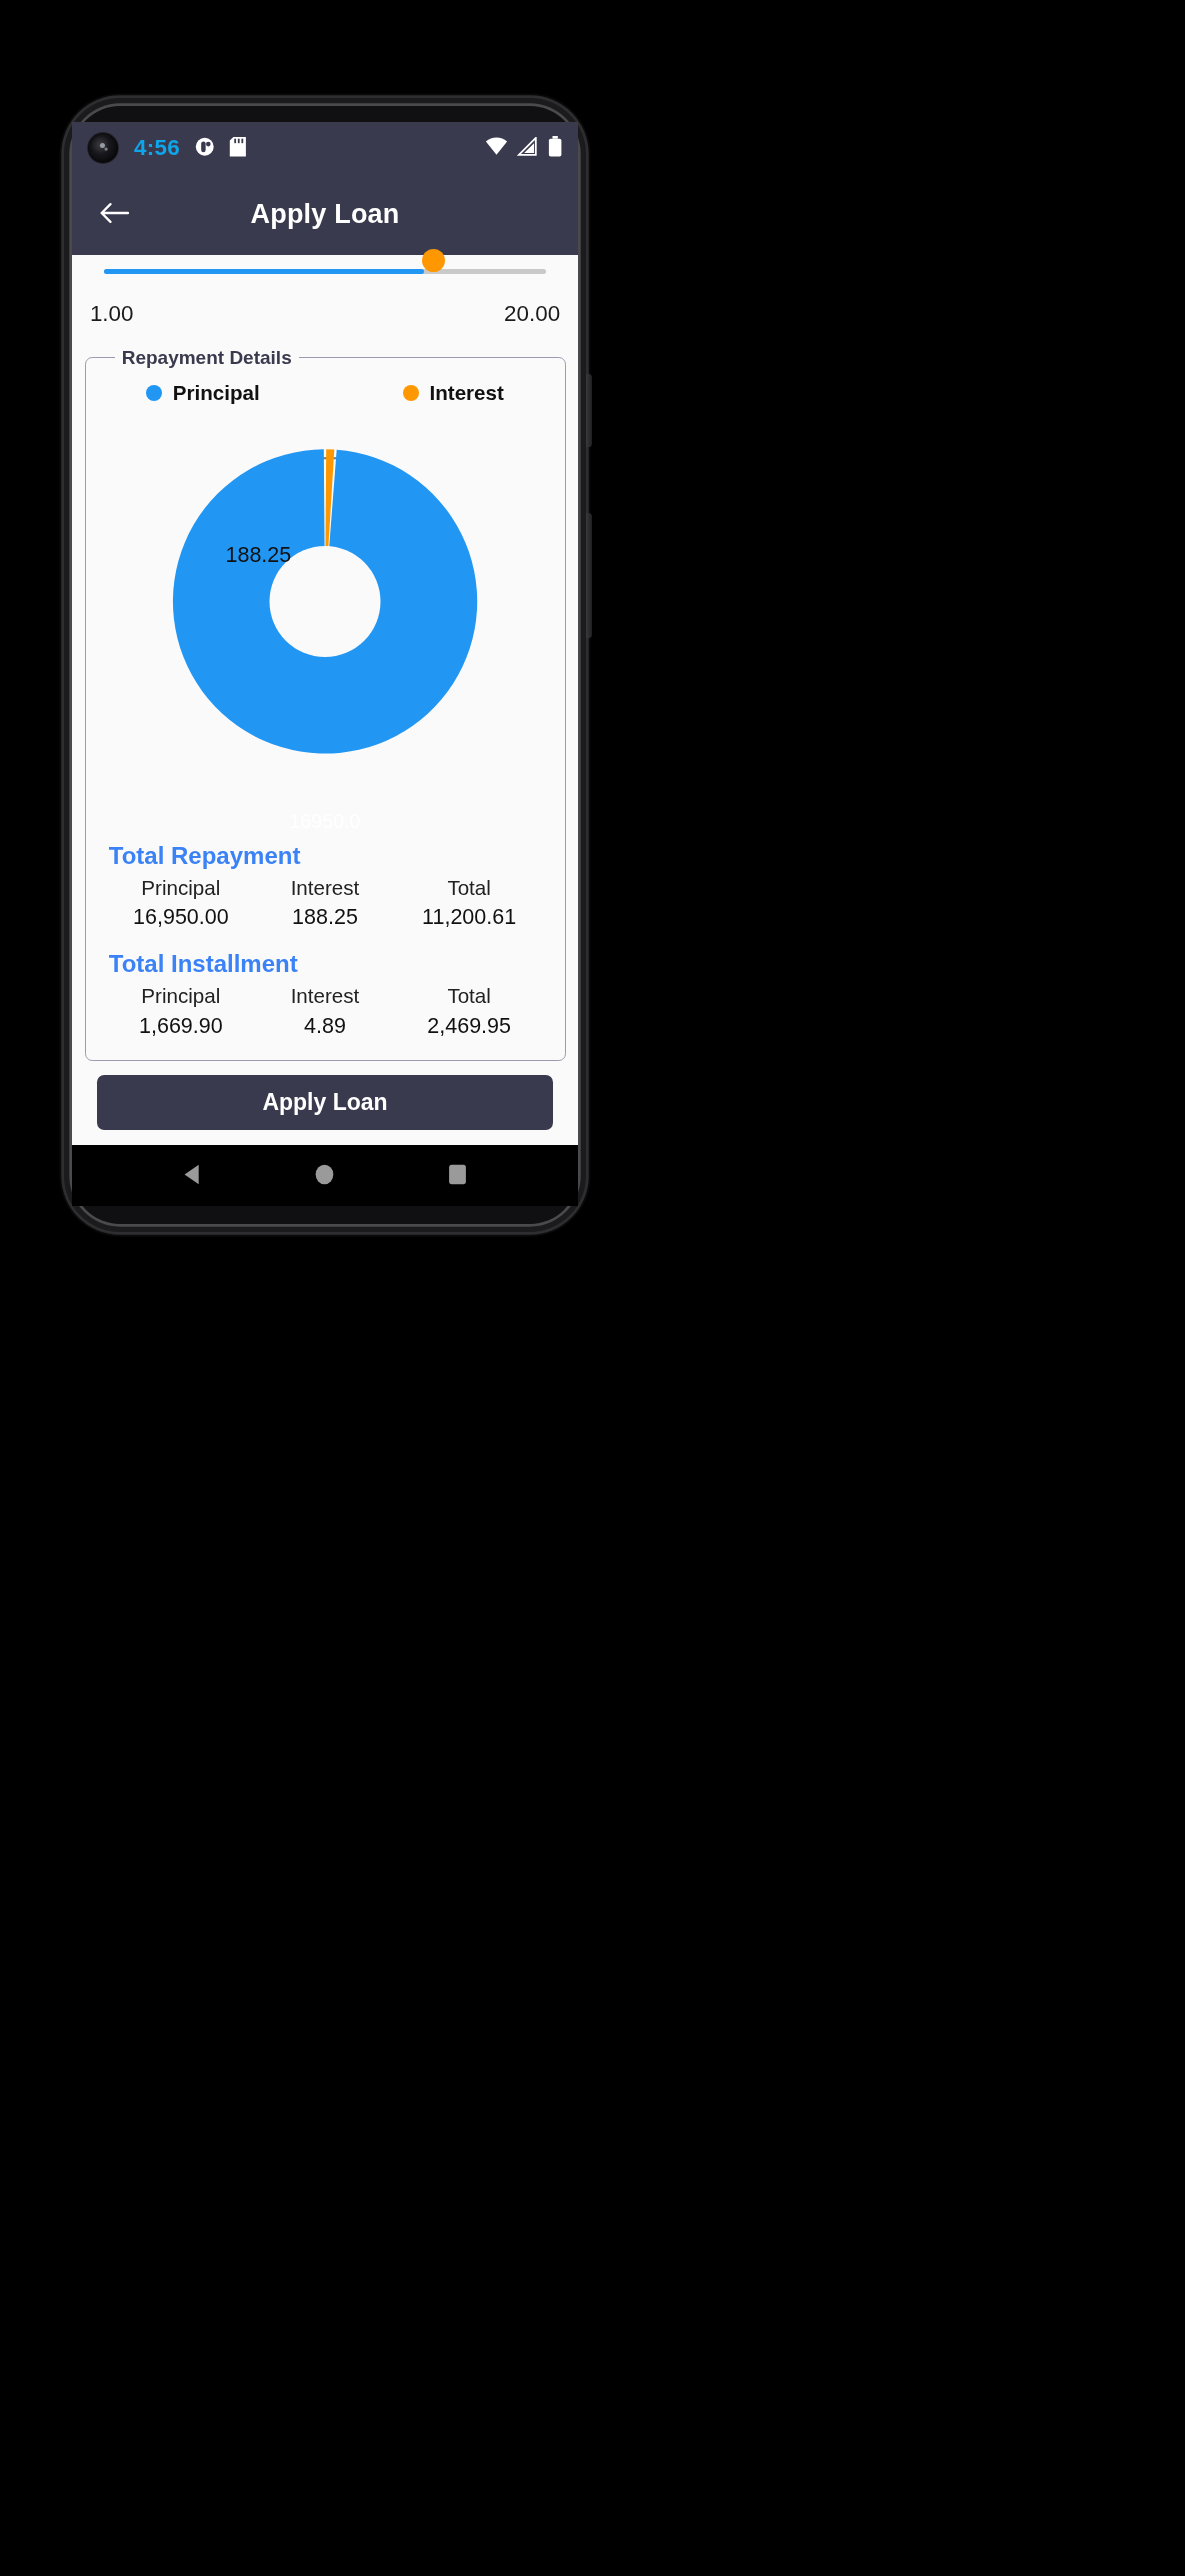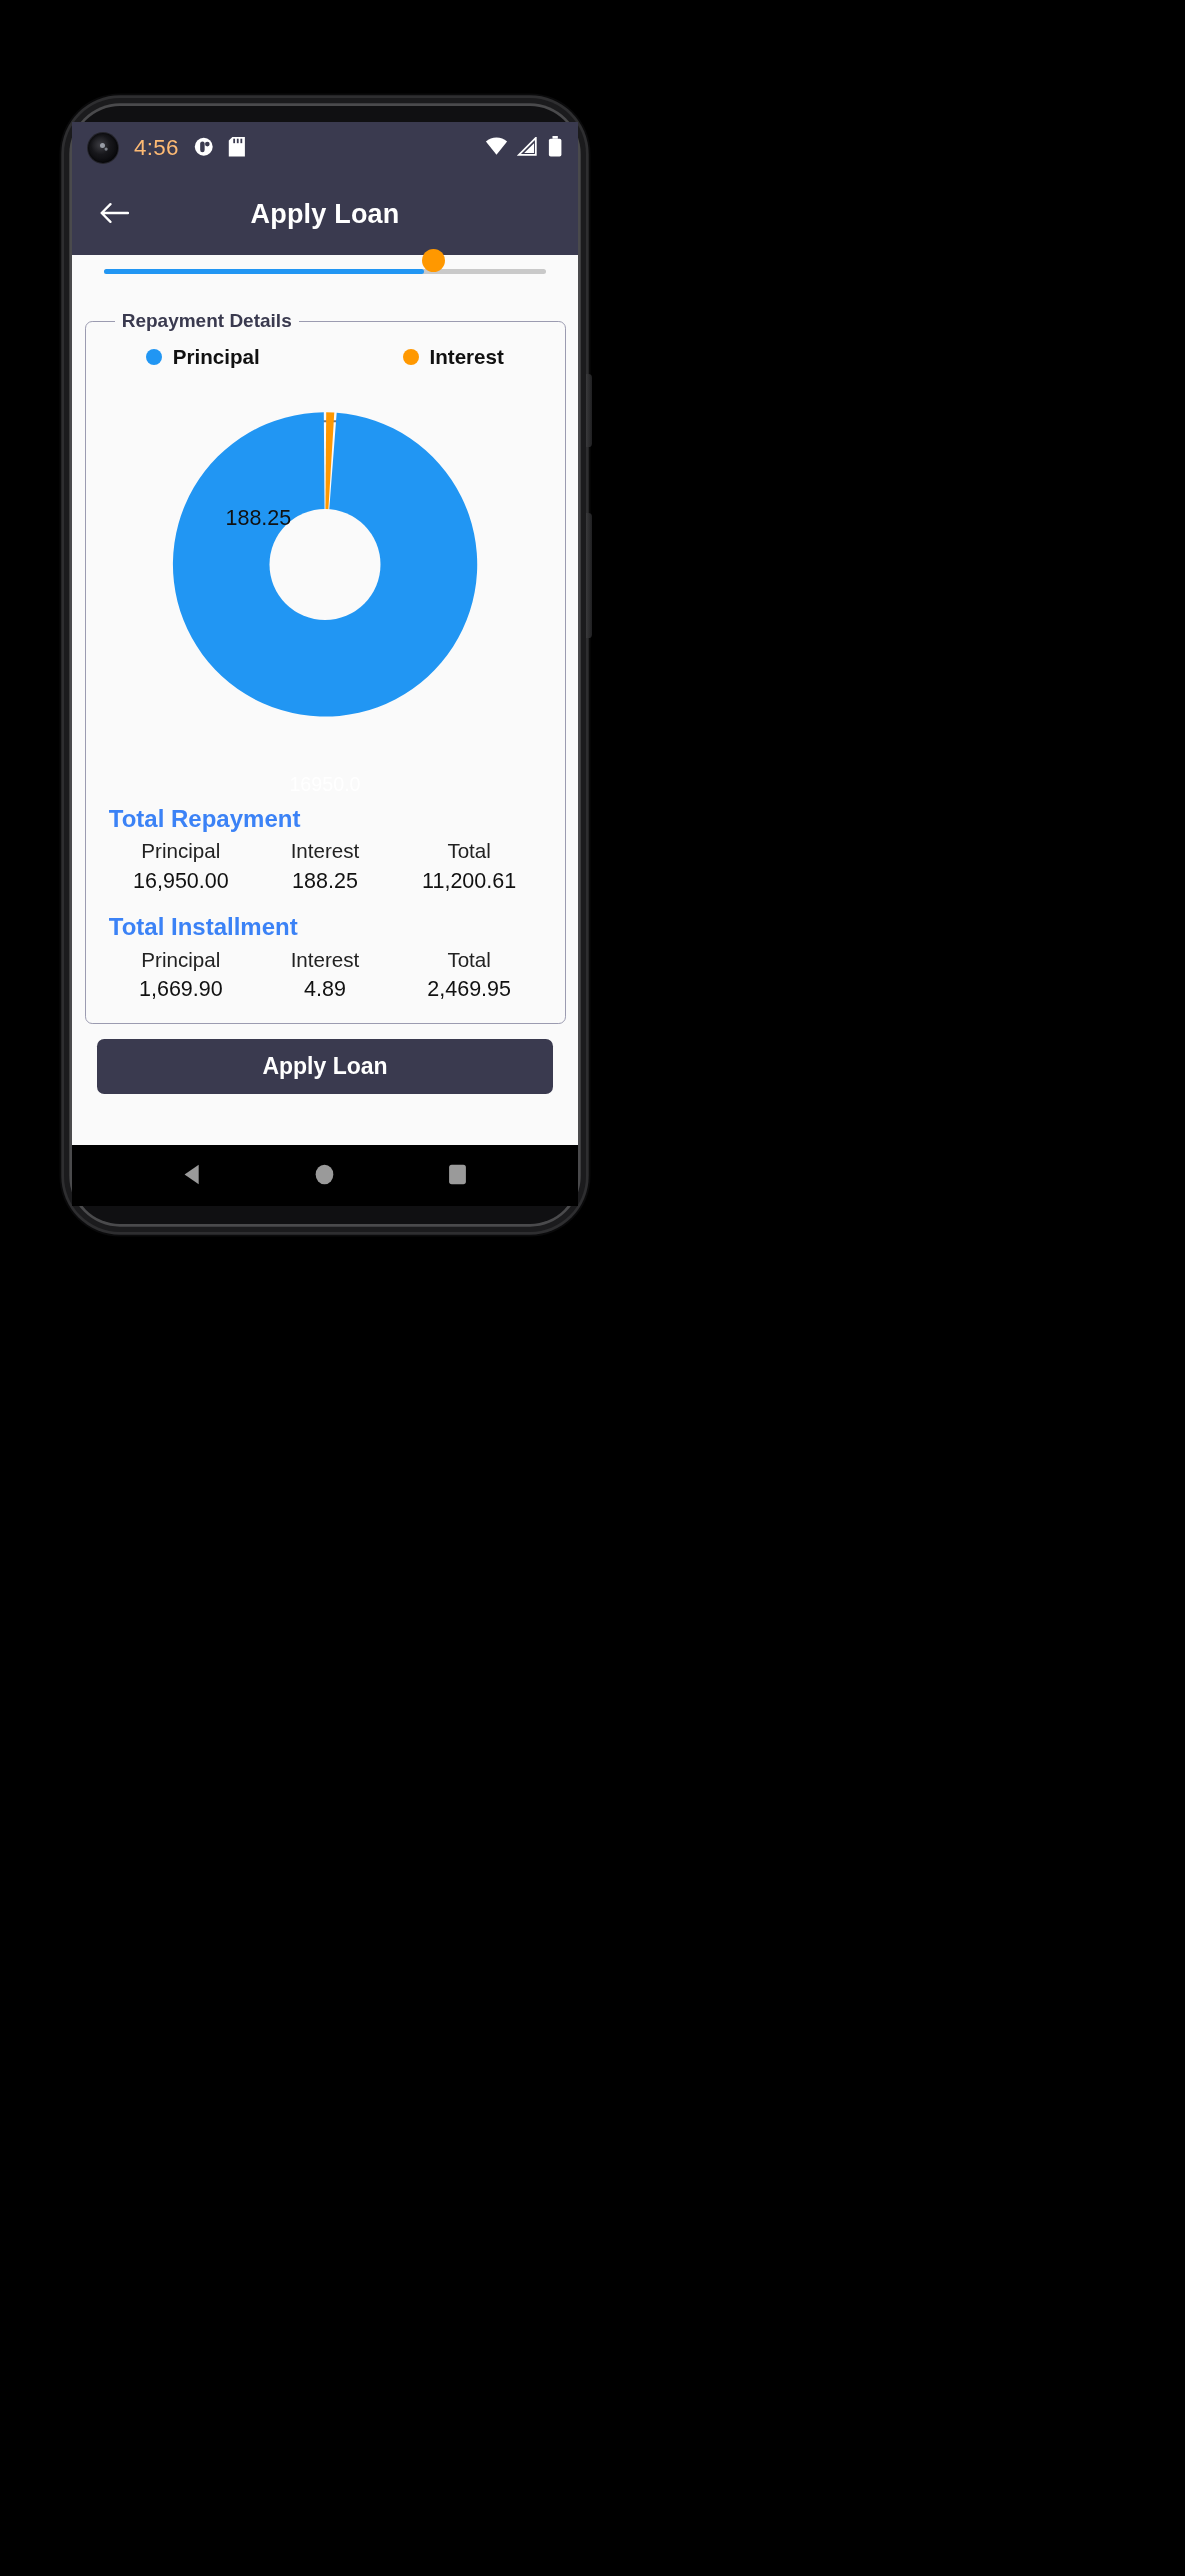--- a/index.html
+++ b/index.html
@@ -63,21 +63,21 @@
     flex: none;
     position: relative;
   }
   #camera-hole::after {
     content:""; position:absolute; left:11.6px; top:9.8px;
     width:5.4px; height:5.4px; border-radius:50%;
     background:#b9bfc9; opacity:.75;
     box-shadow: 3.6px 3.6px 0 -0.9px #9aa0aa;
   }
   #status-time {
-    color:#fdba74; font-size: 22.4px; font-weight: 400;
+    color:#0ea5e9; font-size: 22.4px; font-weight: 700;
     letter-spacing: 0.3px;
     margin-right: 14.3px;
   }
   .status-left-icons { display:flex; align-items:center; gap:12.5px; }
   .status-right-icons { display:flex; align-items:center; gap:9px; margin-left:auto; }
 
   
   #app-bar {
     height: 81px;
     background: #3a3a4f;
@@ -275,20 +275,24 @@
 
     <div id="page-body">
       <div id="content-scroll">
 
         <div id="slider-row">
           <div id="slider-track">
             <div id="slider-fill" style="width: 72.5%;"></div>
           </div>
           <div id="slider-thumb" style="left: 72.5%;"></div>
         </div>
+        <div id="slider-labels">
+          <span>1.00</span>
+          <span>20.00</span>
+        </div>
 
         <fieldset id="repayment-card">
           <legend id="repayment-legend">Repayment Details</legend>
 
           <div id="chart-legend">
             <div class="legend-entry">
               <span class="legend-dot" style="background:#2196f3"></span>
               <span class="legend-label">Principal</span>
             </div>
             <div class="legend-entry">

